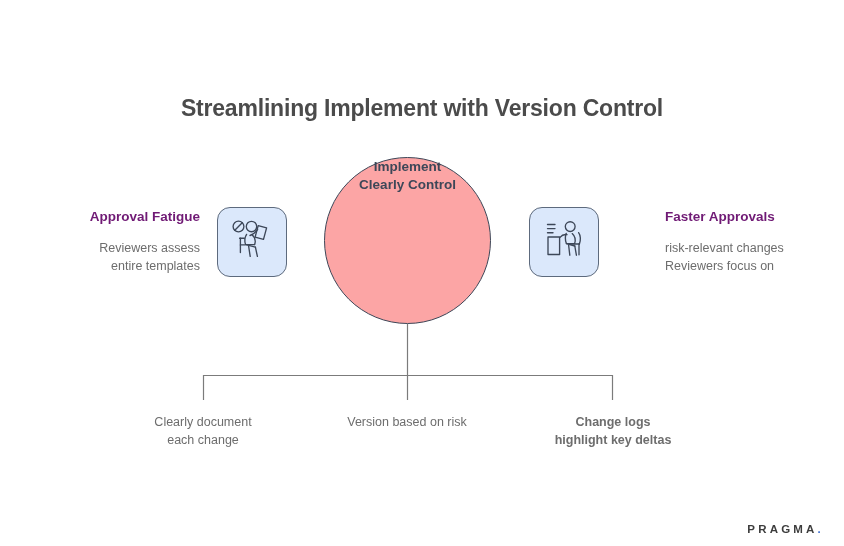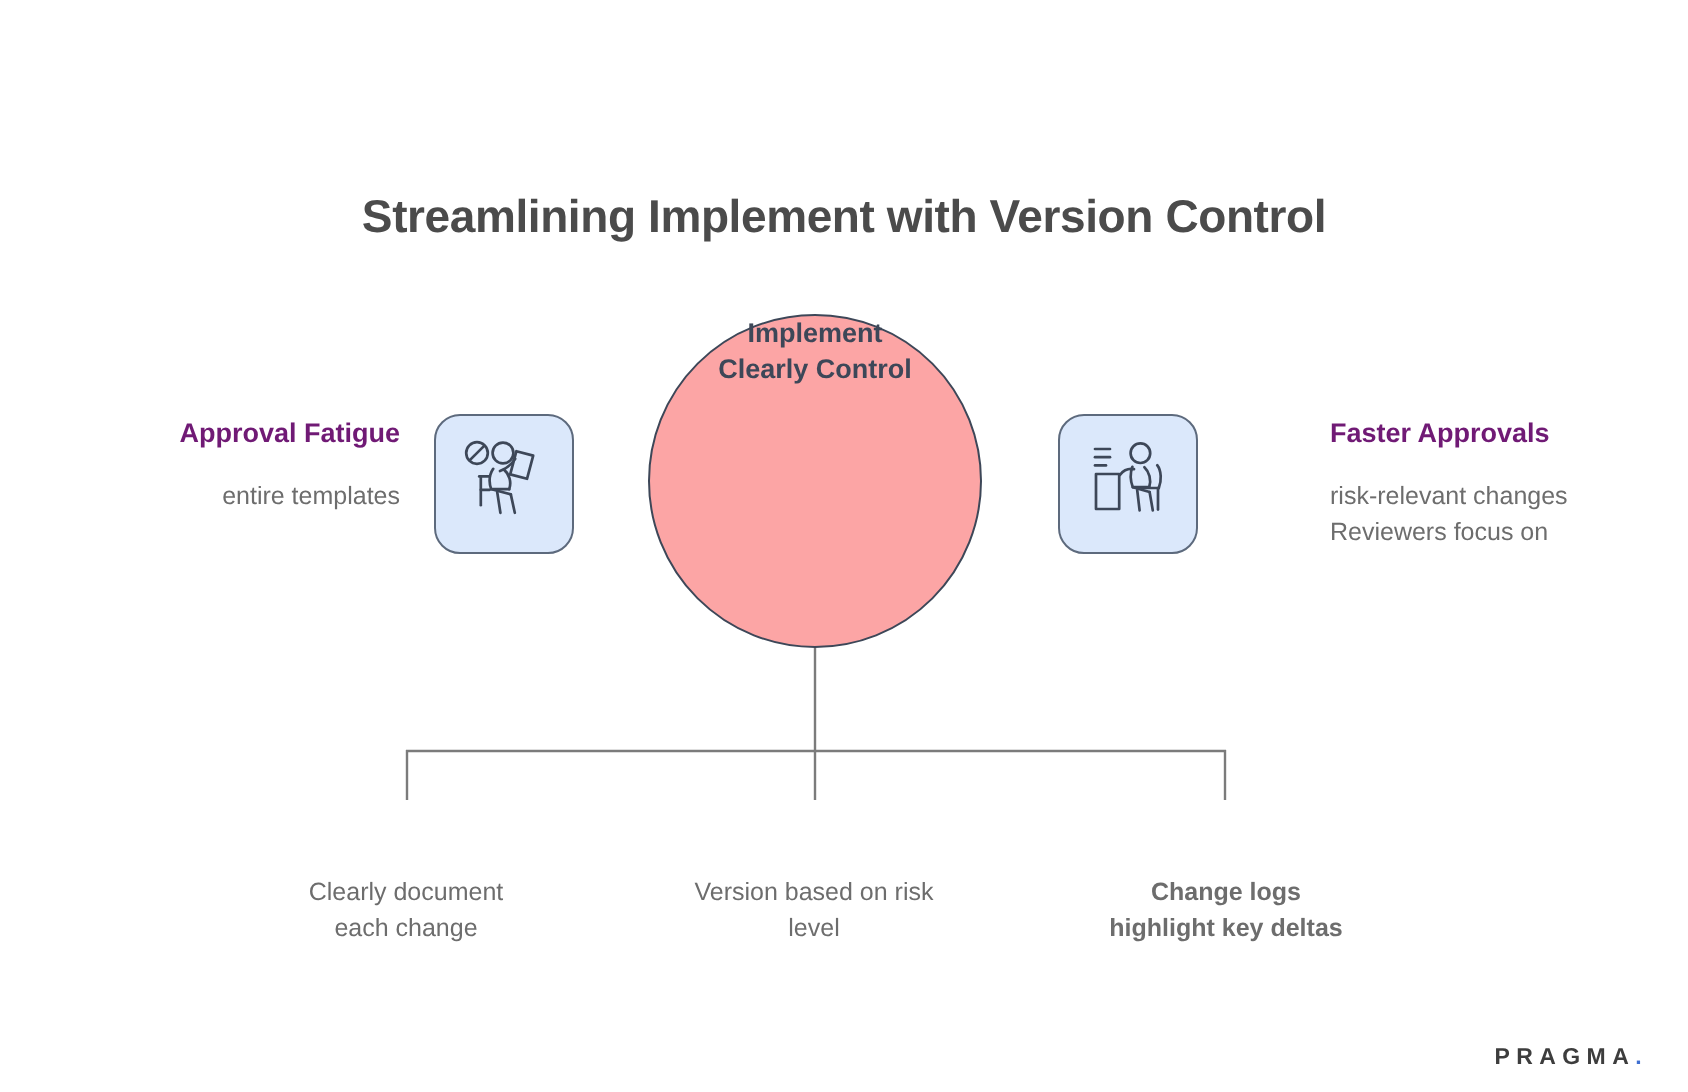--- a/index.html
+++ b/index.html
@@ -94,21 +94,21 @@
     left: 0;
     top: 0;
     width: 844px;
     height: 546px;
     pointer-events: none;
   }
 
   
   .branch-label {
     position: absolute;
-    top: 437px;
+    top: 413px;
     width: 190px;
     text-align: center;
     font-size: 12.5px;
     color: #6d6d6d;
     line-height: 1.45;
   }
   #branch-label-0 { left: 108px; }
   #branch-label-1 { left: 312px; }
   #branch-label-2 { left: 518px; font-weight: bold; }
 
@@ -199,38 +199,38 @@
       <path d="M38.6 16.6 C40.8 19.4 40.8 24.6 39.4 28.0"></path>
       <path d="M39.4 28.0 L31.0 28.0"></path>
       <path d="M39.0 28.0 L39.0 38.8"></path>
     </svg>
   </span>
 </div>
 
 <div id="side-left" class="side-block">
   <div class="side-heading">Approval Fatigue</div>
   <div class="side-desc">
+    <div>Reviewers assess</div>
     <div>entire templates</div>
   </div>
 </div>
 
 <div id="side-right" class="side-block">
   <div class="side-heading">Faster Approvals</div>
   <div class="side-desc">
     <div>risk-relevant changes</div>
     <div>Reviewers focus on</div>
   </div>
 </div>
 
 <div id="branch-label-0" class="branch-label">
   <div>Clearly document</div>
   <div>each change</div>
 </div>
 <div id="branch-label-1" class="branch-label">
   <div>Version based on risk</div>
-  <div>level</div>
 </div>
 <div id="branch-label-2" class="branch-label">
   <div>Change logs</div>
   <div>highlight key deltas</div>
 </div>
 
 <div id="brand"><span>PRAGMA</span><span id="brand-dot">.</span></div>
 
 </body></html>

